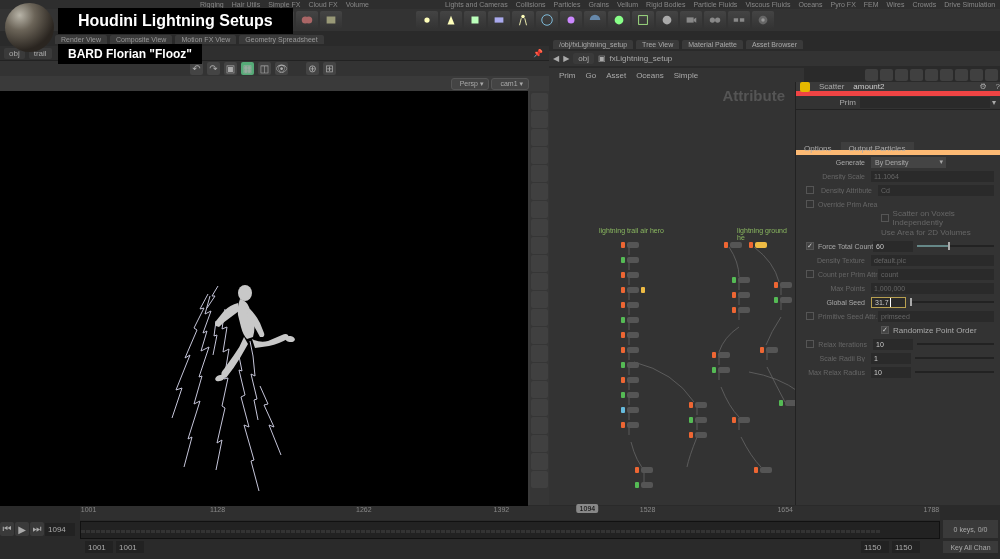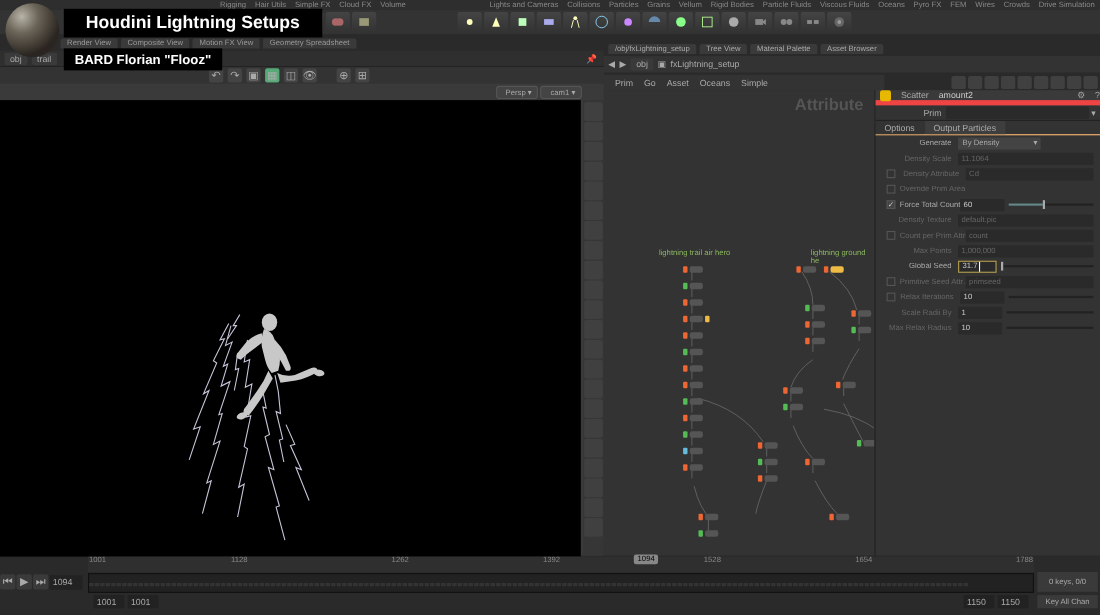--- a/index.html
+++ b/index.html
@@ -44,21 +44,21 @@
   .node { position: absolute; display: flex; align-items: center; gap: 2px; }
   .node .flag { width: 4px; height: 6px; border-radius: 1px; }
   .node .body { width: 12px; height: 6px; background: #555; border-radius: 2px; }
   .wire { stroke: #666; stroke-width: 0.8; fill: none; }
 
   .param-pane { position: absolute; top: 82px; left: 795px; right: 0; height: 423px; background: #333; border-left: 1px solid #222; font-size: 8px; }
   .param-head { height: 14px; background: #3a3a3a; display: flex; align-items: center; gap: 9px; padding-left: 4px; border-bottom: 5px solid #ef4444; }
   .param-head .op-icon { width: 10px; height: 10px; background: #e6b800; border-radius: 2px; }
   .param-grp { height: 14px; background: #333; display: flex; align-items: center; justify-content: flex-end; padding-right: 4px; border-bottom: 1px solid #222; }
   .param-grp .fld { width: 130px; height: 11px; background: #2a2a2a; margin-left: 4px; }
-  .param-tabs { height: 13px; display: flex; gap: 1px; border-bottom: 1px solid #fdba74; }
+  .param-tabs { height: 13px; display: flex; gap: 1px; border-bottom: 5px solid #fdba74; margin-top: 32px; }
   .param-tabs .pt { padding: 2px 8px; background: #3e3e3e; font-size: 8px; }
   .param-tabs .pt.active { background: #333; }
   .param-row { height: 14px; display: flex; align-items: center; padding-left: 10px; color: #aaa; }
   .param-row.disabled { color: #666; }
   .param-row .label { width: 65px; text-align: right; padding-right: 6px; font-size: 7px; white-space: nowrap; overflow: hidden; }
   .param-row .chk { width: 8px; height: 8px; border: 1px solid #555; margin-right: 4px; display: flex; align-items: center; justify-content: center; font-size: 7px; }
   .param-row .chk.on { background: #444; }
   .param-row .chk.on::after { content: "✓"; color: #ccc; }
   .param-row .dropdown { width: 75px; height: 11px; background: #444; display: flex; align-items: center; padding-left: 4px; font-size: 7px; }
   .param-row .input { width: 40px; height: 11px; background: #2a2a2a; display: flex; align-items: center; padding-left: 3px; font-size: 7px; color: #ccc; }
@@ -72,21 +72,21 @@
   .tl-ruler { position: absolute; top: 0; left: 80px; right: 60px; height: 14px; background: #2f2f2f; }
   .tl-ruler .tick-label { position: absolute; top: 0; font-size: 7px; color: #888; transform: translateX(-50%); }
   .tl-ruler .head { position: absolute; top: -2px; background: #888; color: #000; font-size: 7px; padding: 1px 3px; border-radius: 2px; transform: translateX(-50%); }
   .tl-track { position: absolute; top: 15px; left: 80px; right: 60px; height: 18px; background: #222; border: 1px solid #111; display: flex; gap: 1px; }
   .tl-track .seg { height: 3px; width: 4px; background: #333; margin-top: 8px; }
   .tl-controls { position: absolute; top: 14px; left: 0; width: 78px; height: 18px; display: flex; gap: 1px; align-items: center; }
   .tl-controls .pc { width: 14px; height: 14px; background: #3a3a3a; display: flex; align-items: center; justify-content: center; border-radius: 2px; }
   .tl-controls .frame-box { width: 30px; height: 13px; background: #222; padding-left: 3px; display: flex; align-items: center; font-size: 8px; }
   .tl-range { position: absolute; top: 35px; left: 85px; display: flex; gap: 3px; }
   .tl-range .rb { width: 28px; height: 12px; background: #222; display: flex; align-items: center; padding-left: 3px; font-size: 8px; }
-  .tl-range2 { position: absolute; top: 35px; right: 65px; display: flex; gap: 3px; }
+  .tl-range2 { position: absolute; top: 35px; right: 80px; display: flex; gap: 3px; }
   .tl-range2 .rb { width: 28px; height: 12px; background: #222; display: flex; align-items: center; padding-left: 3px; font-size: 8px; }
   .tl-status { position: absolute; top: 14px; right: 2px; width: 55px; height: 18px; background: #3a3a3a; display: flex; align-items: center; justify-content: center; font-size: 7px; }
   .tl-keybtn { position: absolute; top: 35px; right: 2px; width: 55px; height: 12px; background: #3a3a3a; display: flex; align-items: center; justify-content: center; font-size: 7px; }
 </style>
 </head>
 <body>
 
 <div class="avatar"></div>
 <div class="overlay-title">
   <div class="title">Houdini Lightning Setups</div>
@@ -527,20 +527,27 @@
   </div>
   <div class="param-row disabled">
     <div class="chk"></div>
     <div class="label" style="width:60px">Density Attribute</div>
     <div class="wideinput">Cd</div>
   </div>
   <div class="param-row disabled">
     <div class="chk"></div>
     <div class="label" style="width:auto">Override Prim Area</div>
   </div>
+  <div class="param-row disabled" style="padding-left:85px">
+    <div class="chk"></div>
+    <span>Scatter on Voxels Independently</span>
+  </div>
+  <div class="param-row disabled" style="padding-left:85px">
+    <span>Use Area for 2D Volumes</span>
+  </div>
   <div class="param-row">
     <div class="chk on"></div>
     <div class="label" style="width:55px">Force Total Count</div>
     <div class="input">60</div>
     <div class="slider">
         <div class="fill" style="width:40%;background:#688"></div>
         <div class="handle" style="left:40%"></div>
       </div>
   </div>
   <div class="param-row disabled">
@@ -563,20 +570,24 @@
         <span style="border-left:1px solid #fff;height:9px;margin-left:1px"></span>
       </div>
     <div class="slider">
         <div class="handle" style="left:0%"></div>
       </div>
   </div>
   <div class="param-row disabled">
     <div class="chk"></div>
     <div class="label" style="width:60px">Primitive Seed Attr…</div>
     <div class="wideinput">primseed</div>
+  </div>
+  <div class="param-row" style="padding-left:85px">
+    <div class="chk on"></div>
+    <span>Randomize Point Order</span>
   </div>
   <div class="param-row disabled">
     <div class="chk"></div>
     <div class="label" style="width:55px">Relax Iterations</div>
     <div class="input">10</div>
     <div class="slider"></div>
   </div>
   <div class="param-row disabled">
     <div class="label">Scale Radii By</div>
     <div class="input">1</div>

